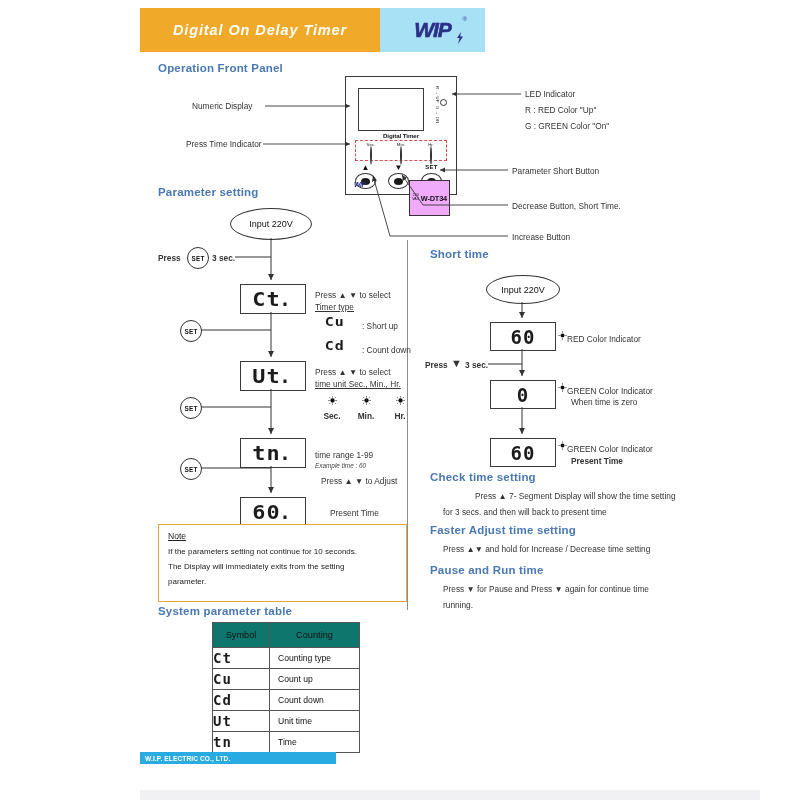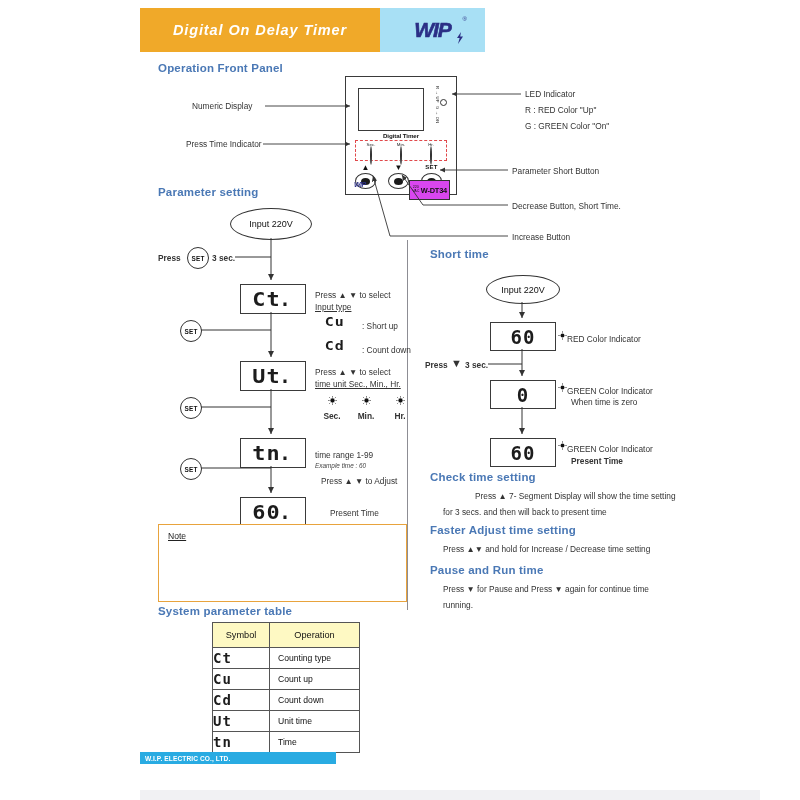--- a/index.html
+++ b/index.html
@@ -83,21 +83,21 @@
   .btn-circ i{display:block;width:9px;height:7px;border-radius:50%;background:#1a1a1a;}
   .btn-gly{position:absolute;top:-9px;left:0;width:21px;text-align:center;font-size:8px;color:#111;line-height:1;}
   .btn-gly.set{font-size:6px;font-weight:bold;letter-spacing:.2px;}
   .brand-row{position:absolute;left:8px;bottom:3px;width:96px;height:11px;}
   .brand-wip{
     position:absolute;left:0;top:1px;font-size:7px;font-weight:bold;font-style:italic;
     color:#2b2f86;letter-spacing:-.5px;
   }
   .model-box{
     position:absolute;right:0;top:0;height:10px;border:0.9px solid #333;
-    display:flex;align-items:center;padding:4px 2px;background:#d946ef;
+    display:flex;align-items:center;padding:12px 2px;background:#f0abfc;
   }
   .model-v{font-size:3.6px;color:#111;line-height:1.05;margin-right:1.5px;text-align:center;}
   .model-name{font-size:7.4px;font-weight:bold;color:#111;letter-spacing:-.2px;}
 
   
   .overlay{position:absolute;left:0;top:0;width:620px;height:800px;pointer-events:none;}
 
   
   .disp{
     position:absolute;border:1.3px solid #3a3a3a;background:#fff;
@@ -132,21 +132,21 @@
     text-decoration:underline;
   }
   .note-body{
     position:absolute;left:9px;top:20px;width:232px;font-size:8px;color:#222;line-height:1.85;
   }
 
   
   .ptable{position:absolute;left:72px;top:622px;width:148px;border-collapse:collapse;}
   .ptable td,.ptable th{border:1px solid #555;}
   .ptable th{
-    font-size:9.2px;font-weight:normal;color:#111;padding:7px 8px;background:#fef9c3;
+    font-size:9.2px;font-weight:normal;color:#111;padding:7px 8px;background:#0f766e;
   }
   .ptable td.sym{width:56px;text-align:center;padding:2px 0;background:#fff;}
   .ptable td.par{font-size:8.6px;color:#111;padding:3px 0 3px 8px;background:#fff;}
 
   
   .footer{
     position:absolute;left:0;top:752px;width:196px;height:12px;background:#29abe2;
     display:flex;align-items:center;
   }
   .footer span{font-size:6.6px;color:#ffffff;font-weight:bold;padding-left:5px;letter-spacing:.1px;}
@@ -258,21 +258,21 @@
   <div class="lbl lbl-b" style="left:72px;top:252px;">3 sec.</div>
 
   <div class="disp" style="left:100px;top:284px;width:64px;height:28px;">
     <span class="seg" style="font-size:19px;">
       <span class="d">Ct</span>
         <span class="dot">.</span>
     </span>
   </div>
   <div class="setcirc" style="left:40px;top:320px;">SET</div>
   <div class="lbl" style="left:175px;top:289px;">Press ▲ ▼ to select</div>
-  <div class="lbl" style="left:175px;top:301px;text-decoration:underline;">Input type</div>
+  <div class="lbl" style="left:175px;top:301px;text-decoration:underline;">Timer type</div>
   <div class="seg" style="position:absolute;left:186px;top:314px;font-size:13px;">
     <span class="d">Cu</span>
   </div>
   <div class="lbl" style="left:222px;top:320px;">: Short up</div>
   <div class="seg" style="position:absolute;left:186px;top:338px;font-size:13px;">
     <span class="d">Cd</span>
   </div>
   <div class="lbl" style="left:222px;top:344px;">: Count down</div>
 
   <div class="disp" style="left:100px;top:361px;width:64px;height:28px;">
@@ -348,20 +348,25 @@
   <div class="disp" style="left:100px;top:497px;width:64px;height:28px;">
     <span class="seg" style="font-size:19px;">
       <span class="d">60</span>
         <span class="dot">.</span>
     </span>
   </div>
   <div class="lbl" style="left:190px;top:507px;">Present Time</div>
 
   <div class="note">
     <div class="note-title">Note</div>
+    <div class="note-body">
+      <div>If the parameters setting not continue for 10 seconds.</div>
+      <div>The Display  will immediately exits from the setting</div>
+      <div>parameter.</div>
+    </div>
   </div>
 
   <div class="oval" style="left:346px;top:275px;width:72px;height:27px;">Input 220V</div>
 
   <div class="disp" style="left:350px;top:322px;width:64px;height:27px;">
     <span class="seg" style="font-size:19px;">60</span>
   </div>
   <div class="lbl" style="left:427px;top:333px;">RED Color Indicator</div>
   <svg class="sunicon" style="position:absolute;left:418px;top:331px;" viewBox="0 0 10 10">
     <circle cx="5" cy="5" r="2.2" fill="#111"></circle>
@@ -410,21 +415,21 @@
   <div class="lbl" style="left:303px;top:490px;padding-left:32px;">Press ▲  7- Segment Display will show the time setting</div>
   <div class="lbl" style="left:303px;top:506px;">for 3 secs. and then will back to present time</div>
   <div class="lbl" style="left:303px;top:543px;">Press ▲▼ and hold for Increase / Decrease time setting</div>
   <div class="lbl" style="left:303px;top:583px;">Press ▼ for Pause and Press ▼ again for continue time</div>
   <div class="lbl" style="left:303px;top:599px;">running.</div>
 
   <table class="ptable">
     <tbody>
         <tr>
       <th>Symbol</th>
-      <th>Operation</th>
+      <th>Counting</th>
     </tr>
     <tr>
       <td class="sym">
         <span class="seg" style="font-size:14px;">Ct</span>
       </td>
       <td class="par">Counting type</td>
     </tr>
     <tr>
       <td class="sym">
         <span class="seg" style="font-size:14px;">Cu</span>

